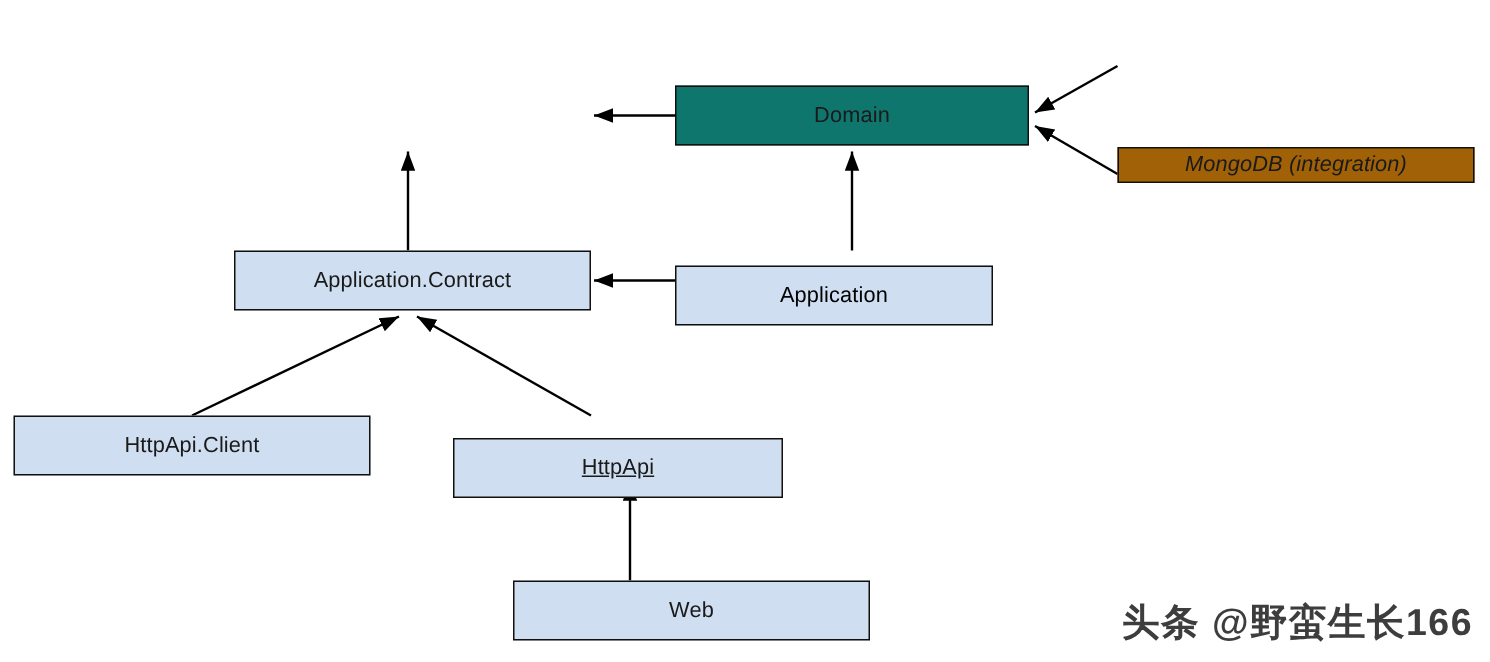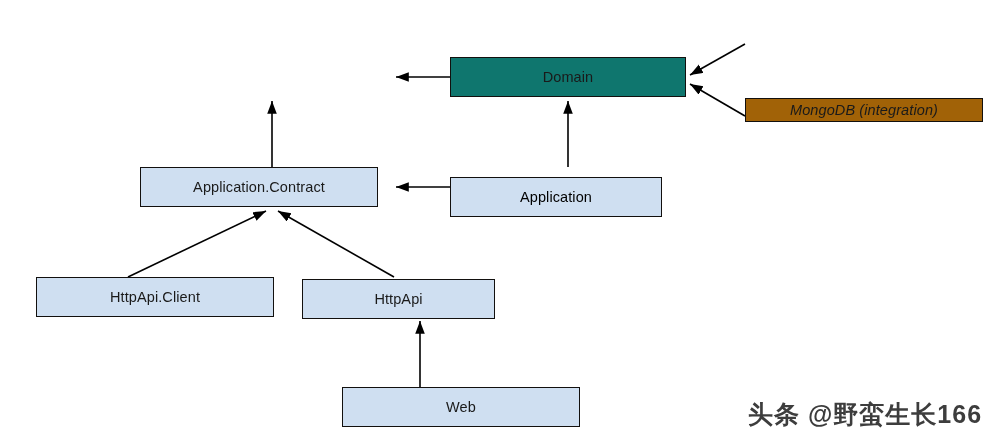--- a/index.html
+++ b/index.html
@@ -95,25 +95,25 @@
       <line x1="420" y1="387" x2="420" y2="321" stroke="#000000" stroke-width="1.6" marker-end="url(#arrowhead)"></line>
     </g>
   </svg>
 
 
   <div class="node" style="left: 450px; top: 57px; width: 236px; height: 40px; background: #0f766e; border-color: rgb(18, 16, 14); color: rgb(26, 26, 26);">Domain</div>
 
 
   <div class="node" style="left: 745px; top: 98px; width: 238px; height: 24px; background: #a16207; border-color: rgb(18, 16, 14); color: rgb(26, 26, 26); font-style: italic;">MongoDB (integration)</div>
 
-  <div class="node" style="left: 140px; top: 167px; width: 238px; height: 40px; background: rgb(207, 223, 241); border-color: rgb(18, 16, 14); color: rgb(26, 26, 26);">Application.Contract</div>
+  <div class="node" style="left: 156px; top: 167px; width: 238px; height: 40px; background: rgb(207, 223, 241); border-color: rgb(18, 16, 14); color: rgb(26, 26, 26);">Application.Contract</div>
 
   <div class="node" style="left: 450px; top: 177px; width: 212px; height: 40px; background: rgb(207, 223, 241); border-color: rgb(18, 16, 14); color: #000000;">Application</div>
 
-  <div class="node" style="left: 9px; top: 277px; width: 238px; height: 40px; background: rgb(207, 223, 241); border-color: rgb(18, 16, 14); color: rgb(26, 26, 26); margin-left: 27px;">HttpApi.Client</div>
+  <div class="node" style="left: 9px; top: 277px; width: 238px; height: 40px; background: rgb(207, 223, 241); border-color: rgb(18, 16, 14); color: rgb(26, 26, 26);">HttpApi.Client</div>
 
-  <div class="node" style="left: 302px; top: 279px; width: 193px; height: 40px; background: rgb(207, 223, 241); border-color: rgb(18, 16, 14); color: rgb(26, 26, 26);">HttpApi</div>
+  <div class="node" style="left: 302px; top: 292px; width: 220px; height: 40px; background: rgb(207, 223, 241); border-color: rgb(18, 16, 14); color: rgb(26, 26, 26); text-decoration: underline;">HttpApi</div>
 
   <div class="node" style="left: 302px; top: 387px; width: 238px; height: 40px; background: rgb(207, 223, 241); border-color: rgb(18, 16, 14); color: rgb(26, 26, 26); margin-left: 40px;">Web</div>
 
   <div class="watermark" style="left: 748px; top: 398px;">头条 @野蛮生长166</div>
 
 </div>
 
 </body></html>

